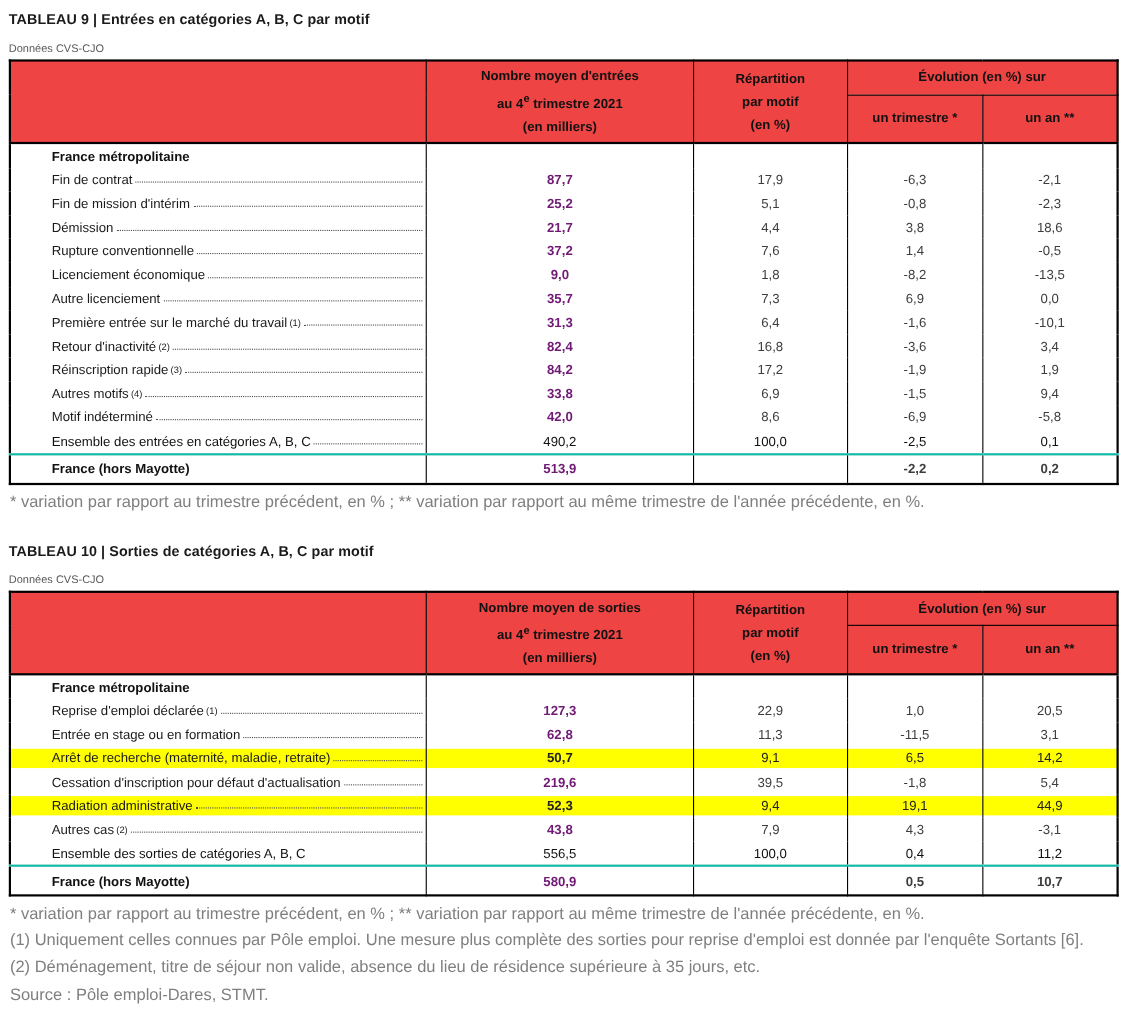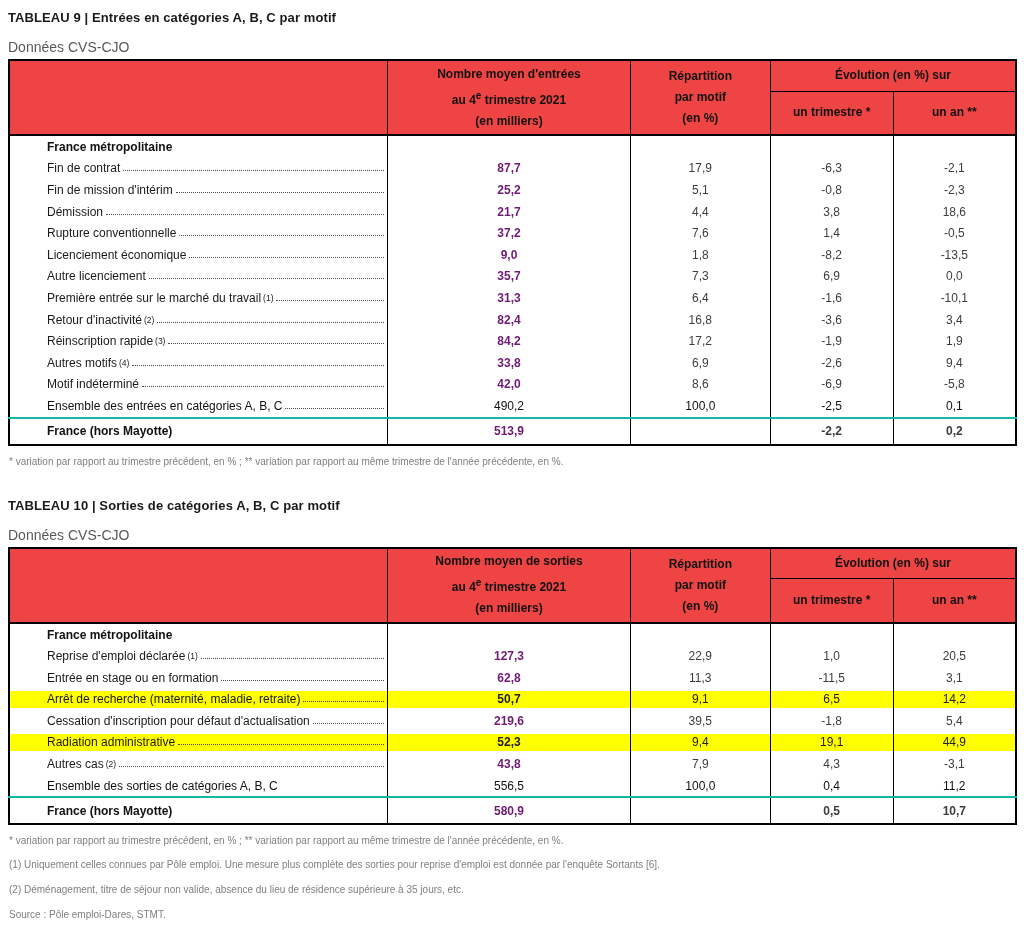--- a/index.html
+++ b/index.html
@@ -8,21 +8,21 @@
     font-family:"Liberation Sans","DejaVu Sans",sans-serif;
     color:#1a1a1a;
     -webkit-font-smoothing:antialiased;
   }
   .page{padding:10px 7px 0 8px;}
   .tbl-title{
     font-size:13px;font-weight:bold;color:#1a1a1a;
     margin:0 0 14px 0;letter-spacing:.1px;
   }
   .tbl-subtitle{
-    font-size:14px;color:#595959;margin:0 0 4px 0;
+    font-size:10px;color:#595959;margin:0 0 4px 0;
   }
   table.data{
     width:1009px;border-collapse:collapse;table-layout:fixed;
     border:2px solid #000;
   }
   col.c-label{width:37.6%;}
   col.c-n1{width:24.1%;}
   col.c-n2{width:13.9%;}
   col.c-n3{width:12.2%;}
   col.c-n4{width:12.2%;}
@@ -55,21 +55,21 @@
     flex:1;align-self:flex-end;
     border-bottom:1.5px dotted #4d4d4d;
     margin:0 1px 4px 3px;min-width:6px;
   }
   tr.group-row td{font-weight:bold;color:#111;}
   tr.hl td{
     background:linear-gradient(to bottom,#ffffff 2px,#ffff00 2px,#ffff00 calc(100% - 2px),#ffffff calc(100% - 2px));
   }
   tr.hl td.num{color:#222;}
   .footnote{
-    font-size:10px;color:#7f7f7f;margin:9px 0 0 1px;line-height:14px;
+    font-size:15px;color:#7f7f7f;margin:9px 0 0 1px;line-height:14px;
   }
   .gap-between{height:29px;}
   .bottom-notes .footnote{margin-top:0;margin-bottom:11px;}
   .bottom-notes{margin-top:10px;}
 </style>
 </head>
 <body>
 
 <div class="page">
 
@@ -231,21 +231,21 @@
           <tr>
             <td class="label-cell">
               <div class="lbl">
                 <span class="txt">Autres motifs</span>
                 <sup>(4)</sup>
                 <span class="dots"></span>
               </div>
             </td>
             <td class="num c1">33,8</td>
             <td class="num">6,9</td>
-            <td class="num">-2,6</td>
+            <td class="num">-1,5</td>
             <td class="num">9,4</td>
           </tr>
           <tr>
             <td class="label-cell">
               <div class="lbl">
                 <span class="txt">Motif indéterminé</span>
                 <span class="dots"></span>
               </div>
             </td>
             <td class="num c1">42,0</td>

